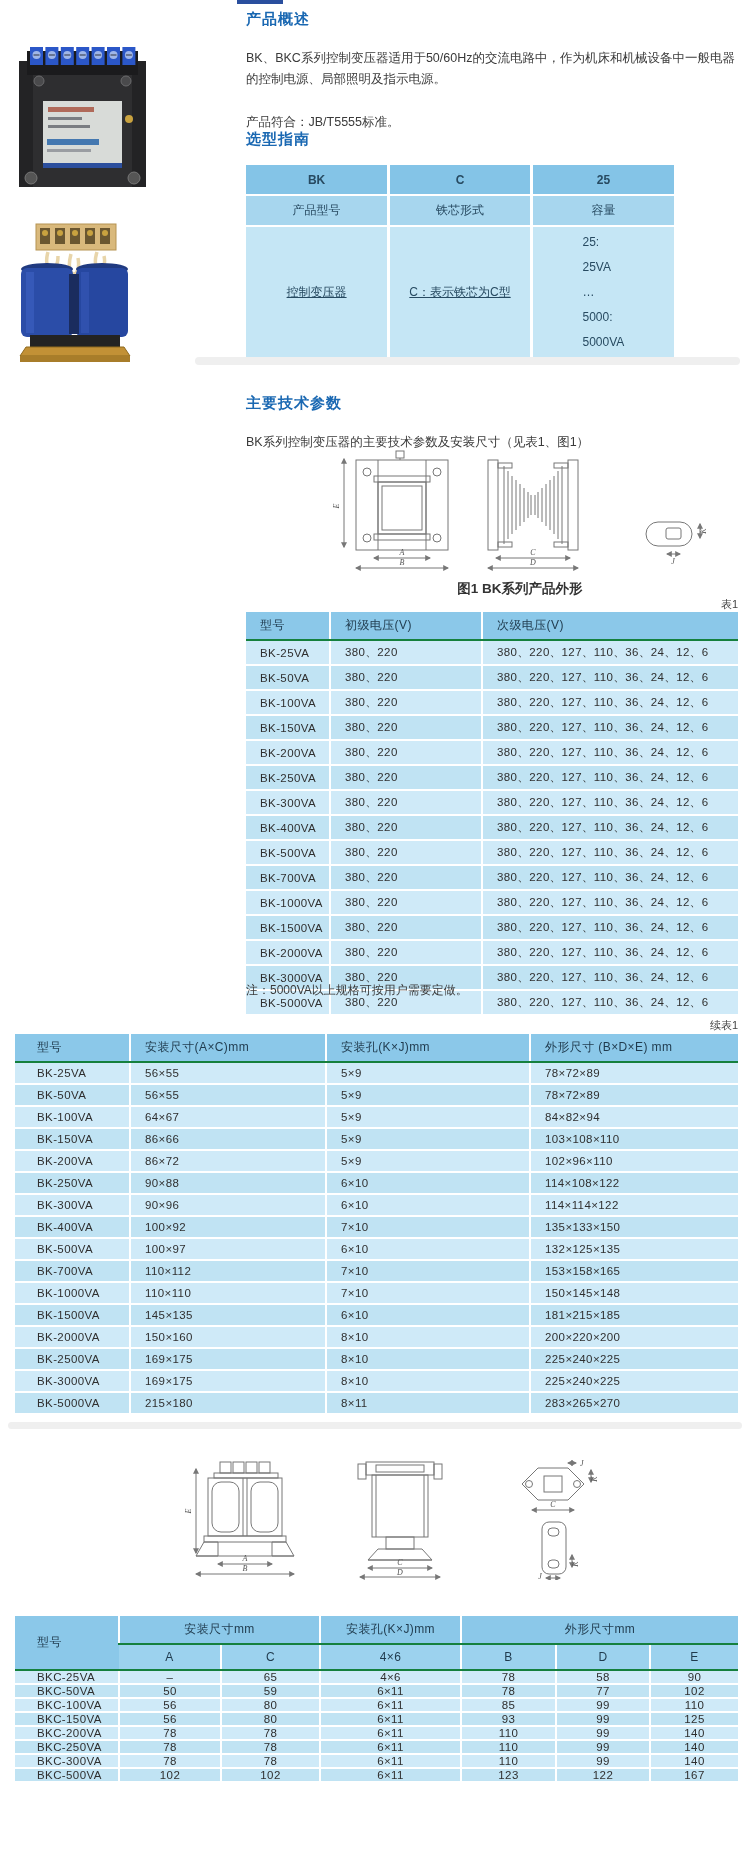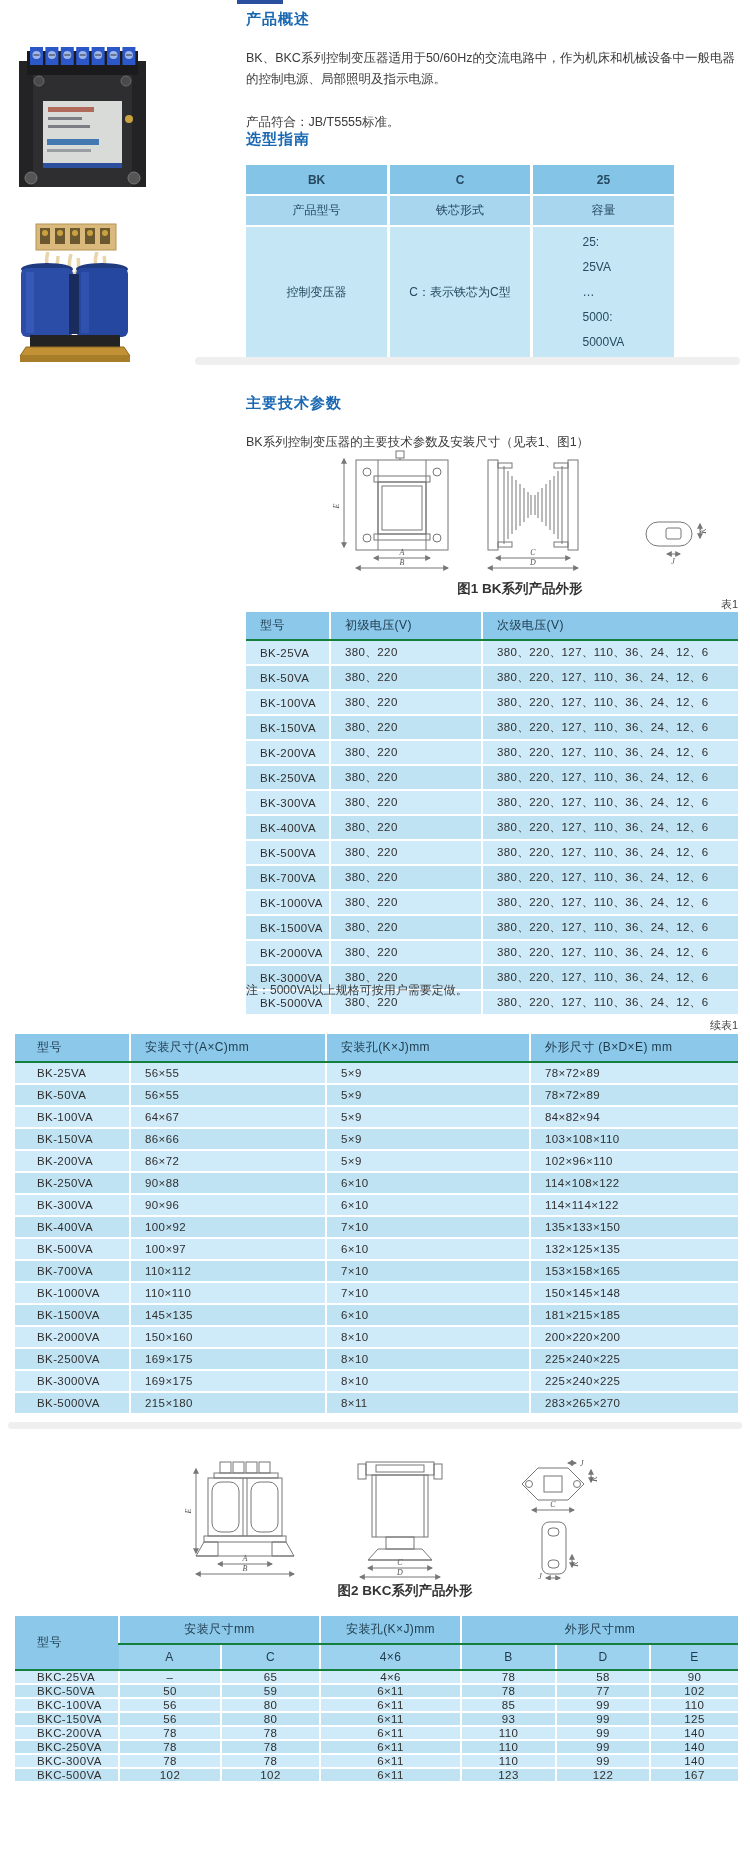--- a/index.html
+++ b/index.html
@@ -19,21 +19,21 @@
   .bk-intro{left:246px;top:432px;width:496px;}
   .bkc-intro{left:15px;top:1436px;width:700px;}
   .note{left:246px;top:980px;width:496px;font-size:12px;}
   
   .sel-table{position:absolute;left:246px;top:165px;width:428px;border-collapse:collapse;table-layout:fixed;
              text-align:center;font-size:12px;color:#274a61;}
   .sel-table td{border-left:3px solid #fff;border-bottom:2px solid #fff;vertical-align:middle;}
   .sel-table td:first-child{border-left:none;}
   .sel-row-code td{background:var(--table_head,#84c4e7);height:27px;font-weight:600;}
   .sel-row-label td{background:var(--table_head2,#a7d6ee);height:27px;}
-  .sel-row-value td{background:var(--cell_body,#c5e6f5);height:128px;}
+  .sel-row-value td{background:var(--cell_body,#c5e6f5);height:128px;text-decoration:underline;}
   .cap-block{display:inline-block;text-align:left;line-height:25px;white-space:pre-line;}
   
   .band{position:absolute;background:var(--band,#efefef);border-radius:4px;}
   .band1{left:195px;top:357px;width:545px;height:8px;}
   .band2{left:8px;top:1422px;width:734px;height:7px;}
   
   .figure{position:absolute;}
   .fig1{left:330px;top:450px;width:380px;height:122px;}
   .fig2{left:170px;top:1458px;width:470px;height:122px;}
   .fig-caption{position:absolute;margin:0;text-align:center;font-size:13.5px;font-weight:600;color:#333;}
@@ -518,21 +518,20 @@
       <text class="dimlabel" x="75" y="113" text-anchor="middle">B</text>
       <text class="dimlabel" x="230" y="107" text-anchor="middle">C</text>
       <text class="dimlabel" x="230" y="117" text-anchor="middle">D</text>
       <text class="dimlabel" x="410" y="8">J</text>
       <text class="dimlabel" x="427" y="21" transform="rotate(-90 427 21)" text-anchor="middle">K</text>
       <text class="dimlabel" x="383" y="49" text-anchor="middle">C</text>
       <text class="dimlabel" x="408" y="106" transform="rotate(-90 408 106)" text-anchor="middle">K</text>
       <text class="dimlabel" x="370" y="121" text-anchor="middle">J</text>
     </svg>
   </div>
-  <p class="fig-caption cap2">图2 BKC系列产品外形</p>
 
   <div class="tbl-label lbl-t2">表2</div>
   <table class="data-table table2">
     <colgroup>
       <col style="width:104px">
         <col style="width:102px">
         <col style="width:99px">
         <col style="width:141px">
       <col style="width:95px">
         <col style="width:94px">

